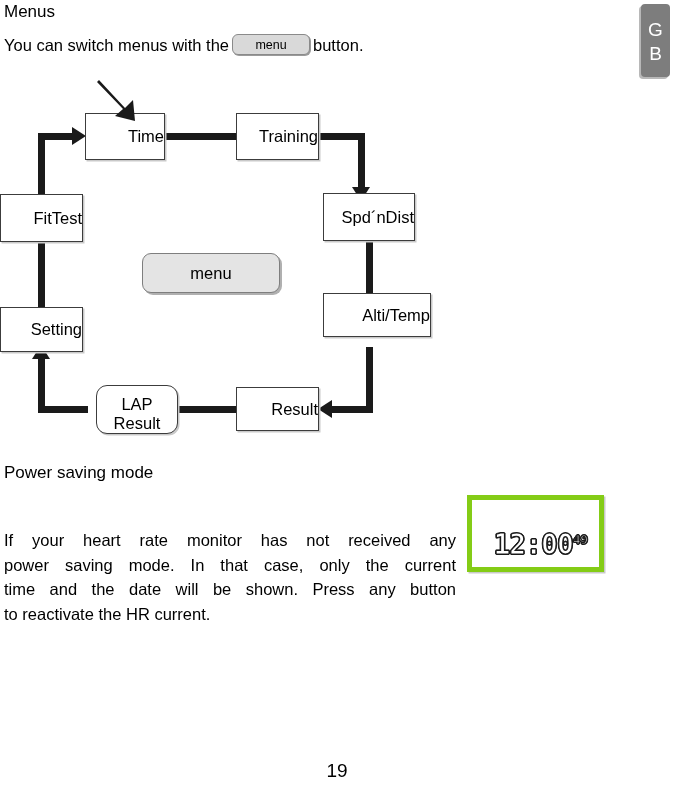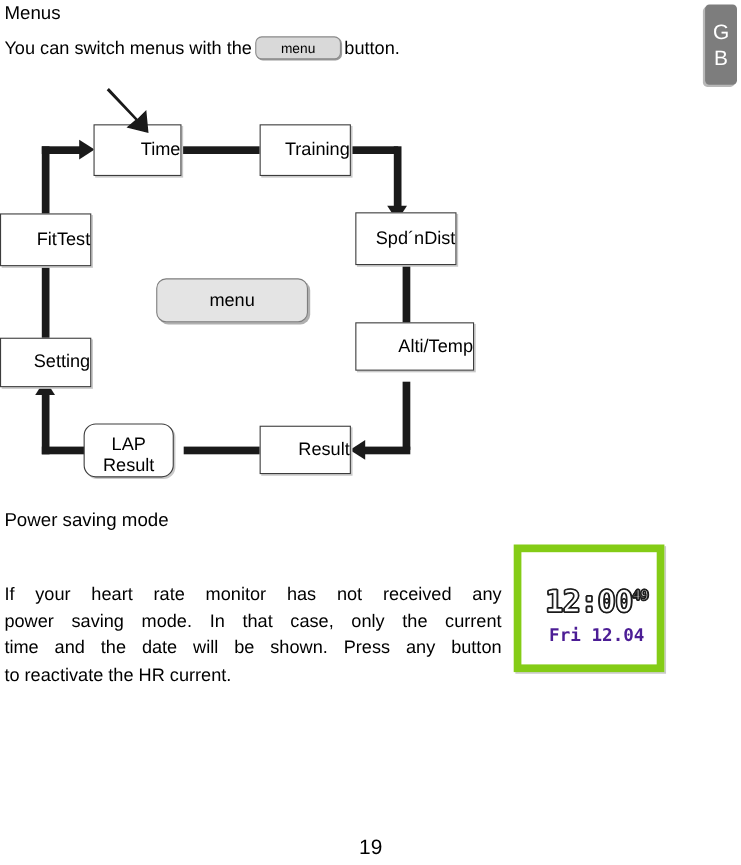--- a/index.html
+++ b/index.html
@@ -188,22 +188,22 @@
     box-sizing: border-box;
     z-index: 5;
   }
 
   
   .lcd-frame {
     position: absolute;
     left: 467px;
     top: 495px;
     width: 137px;
-    height: 116px;
-    border: 7px solid #84cc16;
+    height: 77px;
+    border: 5px solid #84cc16;
     box-shadow: 1.5px 1.5px 0 #c9c9c9;
     background: #ffffff;
     box-sizing: border-box;
     overflow: hidden;
   }
   .lcd-time {
     position: absolute;
     left: 0;
     top: 28px;
     width: 137px;
@@ -297,21 +297,21 @@
   </div>
 
   <div class="node" style="left:323px; top:218px; width:108px; height:44px;">
     <span class="nl">Alti/Temp</span>
   </div>
 
   <div class="node" style="left:236px; top:312px; width:83px; height:44px;">
     <span class="nl">Result</span>
   </div>
 
-  <div class="node" style="left:76px; top:310px; width:82px; height:49px; flex-direction:column;border-radius:11px;">
+  <div class="node" style="left:96px; top:310px; width:82px; height:49px; flex-direction:column;border-radius:11px;">
     <span class="nl">LAP</span>
     <span class="nl">Result</span>
   </div>
 
   <div class="node" style="left:0px; top:232px; width:83px; height:45px;">
     <span class="nl">Setting</span>
   </div>
 
   <div class="node" style="left:0px; top:119px; width:83px; height:48px;">
     <span class="nl">FitTest</span>

